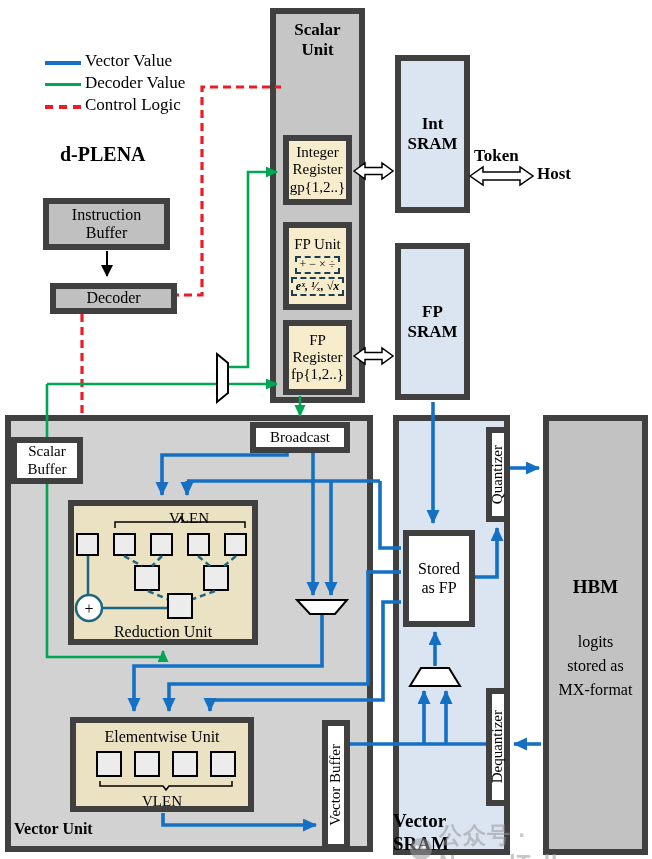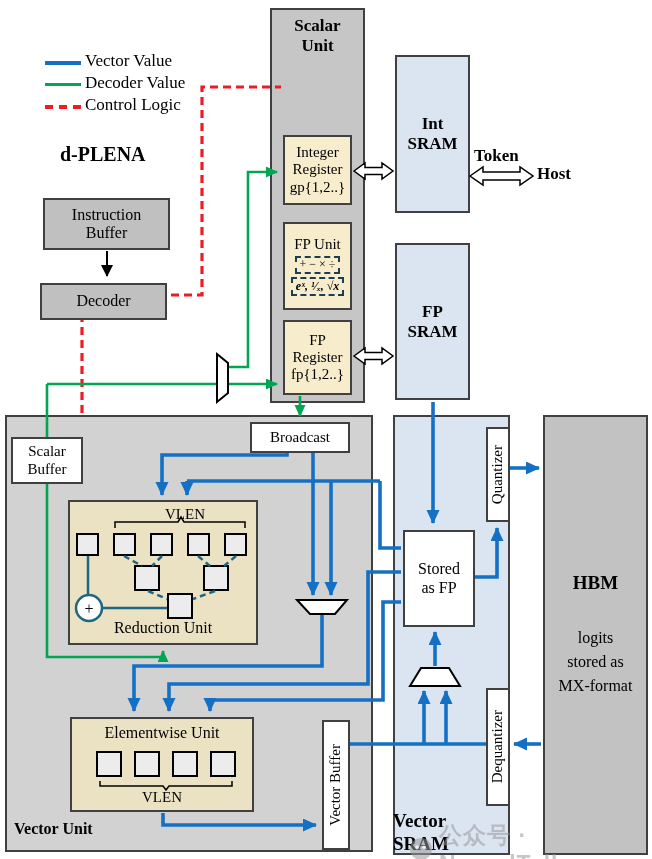--- a/index.html
+++ b/index.html
@@ -1,19 +1,19 @@
 <!DOCTYPE html>
 <html><head>
 <meta charset="utf-8">
 <style>
   html,body{margin:0;padding:0;}
   body{font-family:"Liberation Serif","DejaVu Serif",serif;color:#000;}
   #canvas{position:relative;width:652px;height:859px;background:#ffffff;overflow:hidden;}
   .abs{position:absolute;box-sizing:border-box;}
-  .box{border:2px solid #404040;display:flex;flex-direction:column;align-items:center;justify-content:center;text-align:center;line-height:1.15;}
+  .box{border:6px solid #404040;display:flex;flex-direction:column;align-items:center;justify-content:center;text-align:center;line-height:1.15;}
   .z1{z-index:1;}
   .z3{z-index:3;}
   svg.layer{position:absolute;left:0;top:0;z-index:2;}
   svg.toplayer{position:absolute;left:0;top:0;z-index:4;pointer-events:none;}
   .graybox{background:#c6c6c6;}
   .bluebox{background:#dbe5f2;}
   .tanbox{background:#ebe2c4;}
   .whitebox{background:#ffffff;}
   .bold{font-weight:bold;}
   .vtext{writing-mode:vertical-rl;transform:rotate(180deg);white-space:nowrap;}
@@ -66,21 +66,21 @@
     <div class="abs" style="left:40px;top:45px;font-size:17px;">Control Logic</div>
   </div>
 
   <div class="abs z3 bold" style="left:60px;top:143px;font-size:20px;">d-PLENA</div>
 
   <div class="abs box z3" style="left:43px;top:198px;width:127px;height:52px;background:#c0c0c0;font-size:16px;">
     <div>Instruction</div>
     <div>Buffer</div>
   </div>
 
-  <div class="abs box z3" style="left:40px;top:283px;width:127px;height:37px;background:#c0c0c0;font-size:16px;text-align:center;">
+  <div class="abs box z3" style="left:50px;top:283px;width:127px;height:31px;background:#c0c0c0;font-size:16px;text-align:center;">
     <div>Decoder</div>
   </div>
 
 
   <div class="abs box z3" style="left:283px;top:135px;width:69px;height:70px;background:#f7edcd;font-size:15px;justify-content:center;">
     <div>Integer</div>
     <div>Register</div>
     <div>gp{1,2..}</div>
   </div>
 

